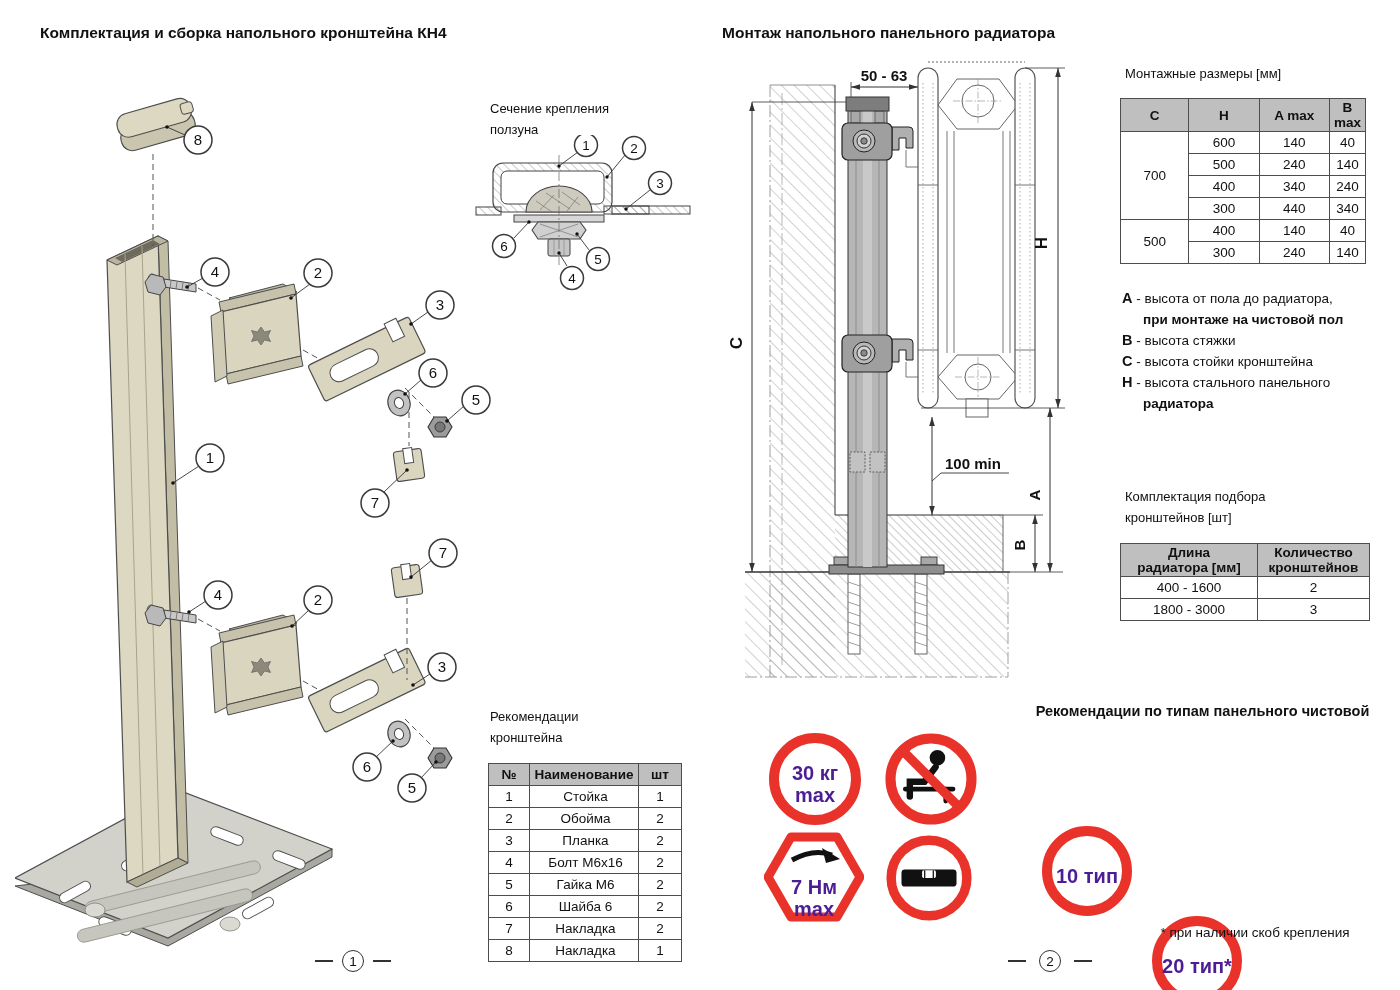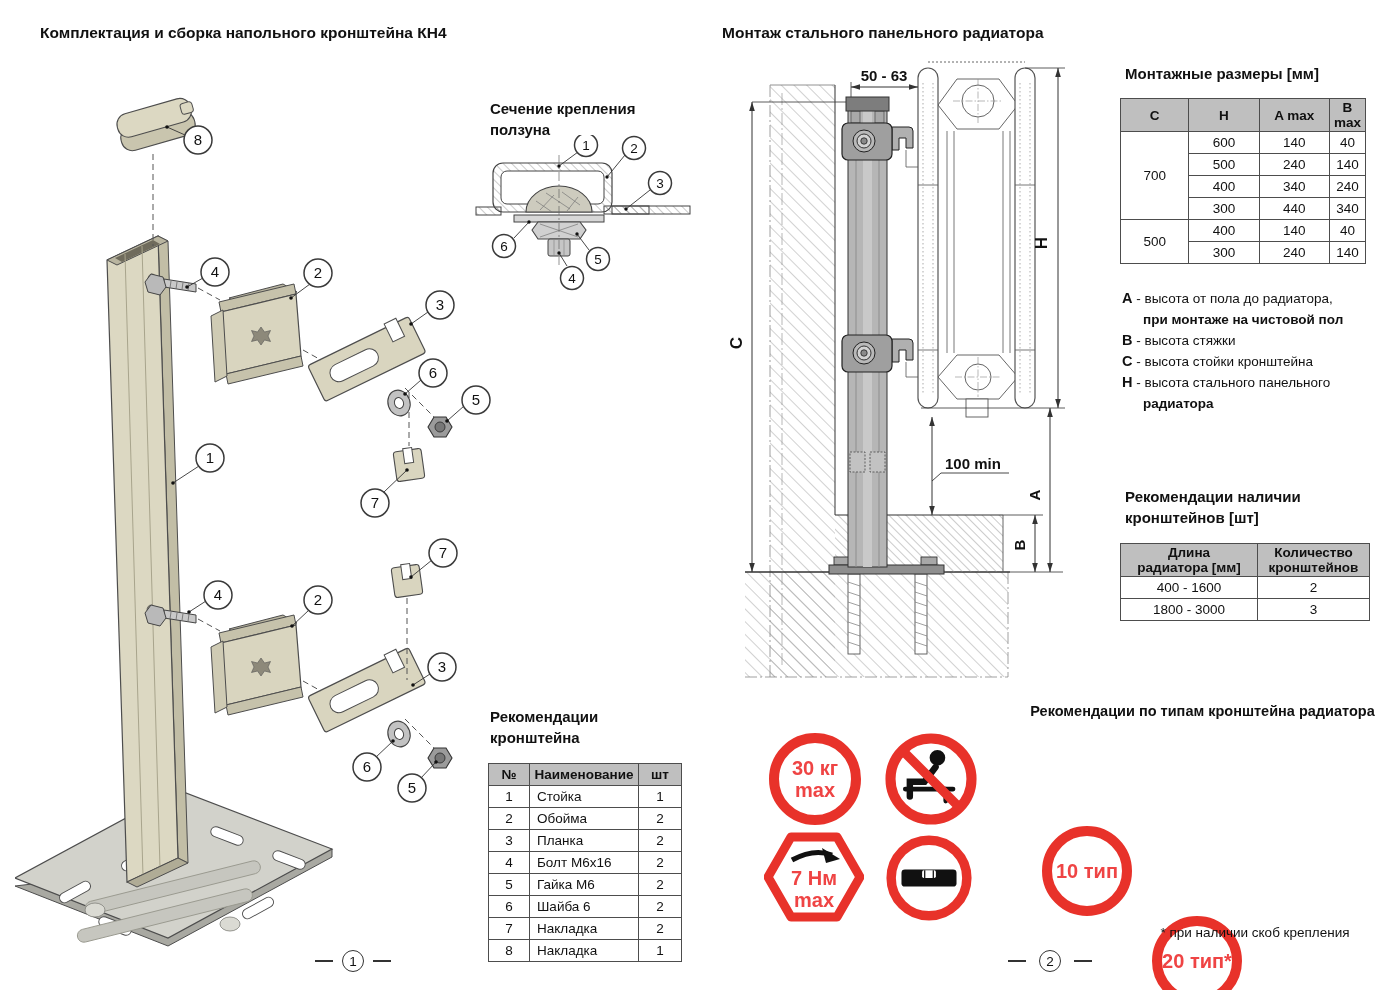--- a/index.html
+++ b/index.html
@@ -1,47 +1,47 @@
 <!DOCTYPE html>
 <html><head>
 <meta charset="utf-8">
 <style>
   html,body{margin:0;padding:0;background:#ffffff;}
   body{font-family:"Liberation Sans",sans-serif;color:#111;}
   #sheet{position:relative;width:1400px;height:990px;background:#fff;overflow:hidden;}
   .abs{position:absolute;}
   .pgtitle{font-weight:bold;font-size:15.5px;}
-  .subt{font-weight:bold;font-size:15px;line-height:21px;}
+  .subt{font-weight:normal;font-size:13px;line-height:21px;}
   table{border-collapse:collapse;font-size:13.5px;color:#111;}
   th,td{border:1px solid #4d4d4d;text-align:center;padding:1px 4px;height:19px;}
   th{background:#bfbfbf;font-weight:bold;}
-  td.nm{text-align:left;padding-left:7px;}
+  td.nm{text-align:center;padding-left:7px;}
   .legend{font-size:13.5px;line-height:21px;}
   .legend b{font-size:14.5px;}
   .legend .ind{padding-left:21px;font-weight:bold;}
   .ring{box-sizing:border-box;border-radius:50%;border:10px solid #e8322a;background:#fff;
         display:flex;align-items:center;justify-content:center;position:relative;}
-  .ringtxt{font-weight:bold;font-size:20px;text-align:center;line-height:22px;color:#ef4444;z-index:2;}
+  .ringtxt{font-weight:bold;font-size:20px;text-align:center;line-height:22px;color:#4c1d95;z-index:2;margin-top:9px;}
   .marker{display:flex;align-items:center;justify-content:space-between;}
   .marker .bar{height:2px;background:#333;width:18px;}
   .marker .mc{width:22px;height:22px;border:1.6px solid #333;border-radius:50%;
               display:flex;align-items:center;justify-content:center;font-size:13.5px;box-sizing:border-box;}
   .foot{font-size:13.5px;}
   svg text{font-family:"Liberation Sans",sans-serif;fill:#111;}
   .co circle{fill:#fff;stroke:#3a3a3a;stroke-width:1.5;}
   .co text{font-size:15px;text-anchor:middle;}
   .dimlbl{font-weight:bold;font-size:15px;}
 </style>
 </head>
 <body>
 
 <div id="sheet">
 
   <div class="abs pgtitle" style="left:40px;top:24px;width:670px;">Комплектация и сборка напольного кронштейна КН4</div>
-  <div class="abs pgtitle" style="left:722px;top:24px;width:600px;">Монтаж стального панельного радиатора</div>
+  <div class="abs pgtitle" style="left:722px;top:24px;width:600px;">Монтаж напольного панельного радиатора</div>
 
   <svg class="abs" style="left:15px;top:88px;" width="480" height="885" viewBox="0 0 480 885">
 
     <g>
       <polygon points="0,798 153,858 317,769 317,761" fill="#a9a9a2" stroke="#4d4d4d" stroke-width="1"></polygon>
       <polygon points="0,790 163,702 317,761 153,850" fill="#d2d2cb" stroke="#4d4d4d" stroke-width="1.2"></polygon>
       <g fill="#ffffff" stroke="#4d4d4d" stroke-width="0.9">
         <rect x="-17" y="-5" width="34" height="10" rx="5" transform="translate(60,804) rotate(-29)"></rect>
         <rect x="-17" y="-5" width="34" height="10" rx="5" transform="translate(122,772) rotate(-29)"></rect>
         <rect x="-17" y="-5" width="34" height="10" rx="5" transform="translate(212,748) rotate(21)"></rect>
@@ -547,21 +547,21 @@
   <div class="abs legend" style="left:1122px;top:288px;width:278px;">
     <div><b>A</b> <span>- высота от пола до радиатора,</span></div>
     <div class="ind">при монтаже на чистовой пол</div>
     <div><b>B</b> <span>- высота стяжки</span></div>
     <div><b>C</b> <span>- высота стойки кронштейна</span></div>
     <div><b>H</b> <span>- высота стального панельного</span></div>
     <div class="ind">радиатора</div>
   </div>
 
   <div class="abs subt" style="left:1125px;top:486px;">
-    <div>Рекомендации наличии</div>
+    <div>Комплектация подбора</div>
     <div>кронштейнов [шт]</div>
   </div>
   <table class="abs" style="left:1120px;top:543px;width:250px;">
     <tbody>
         <tr>
       <th style="width:128px">
         <div>Длина</div>
         <div>радиатора [мм]</div>
       </th>
       <th>
@@ -612,21 +612,21 @@
   <div class="abs" style="left:886px;top:835px;width:86px;height:86px;">
     <svg width="86" height="86" viewBox="0 0 100 100">
       <circle cx="50" cy="50" r="44" fill="#fff" stroke="#e8322a" stroke-width="11"></circle>
       <rect x="18" y="40" width="64" height="20" rx="4" fill="#111"></rect>
       <rect x="42" y="41" width="16" height="9" rx="2" fill="#fff"></rect>
       <line x1="45" y1="41" x2="45" y2="50" stroke="#111" stroke-width="1.5"></line>
       <line x1="55" y1="41" x2="55" y2="50" stroke="#111" stroke-width="1.5"></line>
     </svg>
   </div>
 
-  <div class="abs" style="left:1030px;top:703px;width:345px;text-align:center;font-weight:bold;font-size:14.5px;">Рекомендации по типам кронштейна радиатора</div>
+  <div class="abs" style="left:1030px;top:703px;width:345px;text-align:center;font-weight:bold;font-size:14.5px;">Рекомендации по типам панельного чистовой</div>
 
   <div class="abs ring" style="left:1042px;top:734px;width:90px;height:90px;">
     <span class="ringtxt">10 тип</span>
   </div>
   <div class="abs ring" style="left:1152px;top:734px;width:90px;height:90px;">
     <span class="ringtxt">20 тип*</span>
   </div>
 
   <div class="abs foot" style="left:1140px;top:925px;width:230px;text-align:center;">* при наличии скоб крепления</div>
 

